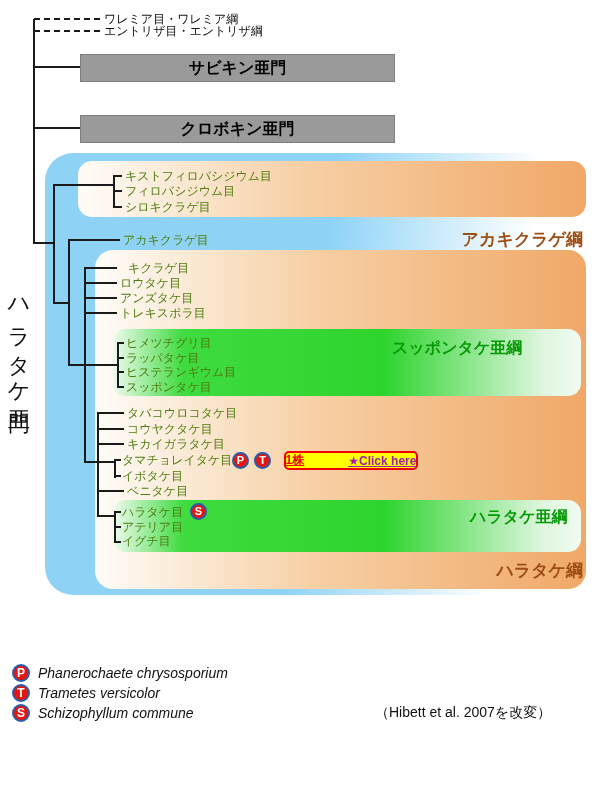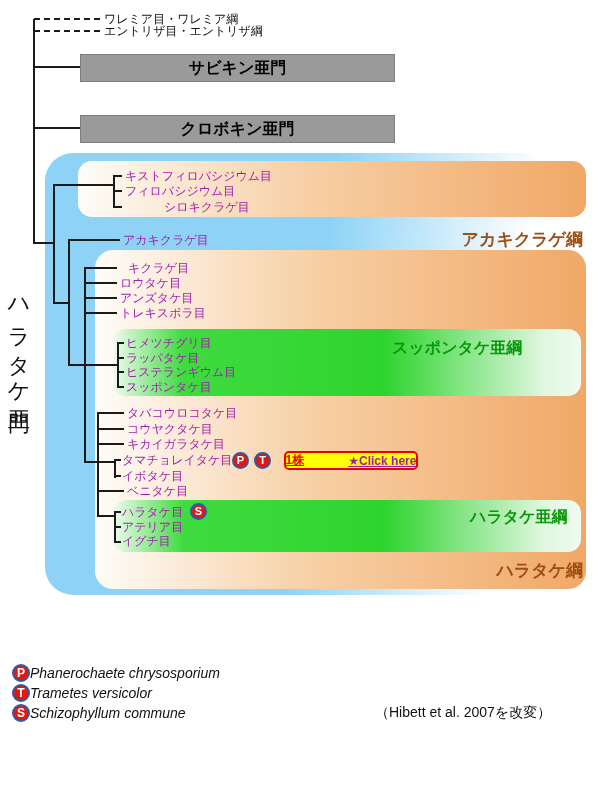--- a/index.html
+++ b/index.html
@@ -27,21 +27,21 @@
   
   .graybar{
     position:absolute;left:80px;width:315px;height:28px;background:#9A9A9A;
     border:1px solid #7E7E7E;box-sizing:border-box;text-align:center;
     line-height:26px;font-size:16px;font-weight:600;color:#000;
   }
   
   .ln{position:absolute;background:#1a1a1a;}
   .dash{position:absolute;height:0;border-top:2px dashed #1a1a1a;background:none;}
   
-  .taxon{position:absolute;font-size:12px;line-height:16px;white-space:nowrap;color:#a21caf;}
+  .taxon{position:absolute;font-size:12px;line-height:16px;white-space:nowrap;color:#4d7c0f;}
   .outg{position:absolute;font-size:12px;line-height:14px;white-space:nowrap;color:#111;}
   .class-label{
     position:absolute;right:17px;font-size:17px;font-weight:bold;color:#9D4E12;
     line-height:20px;white-space:nowrap;
   }
   .subclass-label{
     position:absolute;font-size:16px;font-weight:bold;color:#079907;
     line-height:18px;white-space:nowrap;
   }
   #vertical-title{
@@ -63,21 +63,21 @@
     font-size:12px;font-weight:bold;cursor:pointer;white-space:nowrap;gap:36px;
   }
   #click-button .cnt{color:#EE0000;text-decoration:underline;}
   #click-button .lnk{color:#a21caf;text-decoration:underline;margin-left:8px;text-align:right;}
   
   .legend-row{position:absolute;left:12px;display:flex;align-items:center;}
   .legend-badge{
     width:14px;height:14px;border-radius:50%;background:#E8150D;border:2px solid #2A5DA8;
     color:#fff;font-size:12px;font-weight:bold;line-height:14px;text-align:center;flex:0 0 auto;
   }
-  .legend-text{font-style:italic;font-size:14px;white-space:nowrap;color:#111;}
+  .legend-text{font-style:italic;font-size:14px;margin-left:8px;white-space:nowrap;color:#111;}
   #credit{position:absolute;left:375px;top:704px;font-size:14px;color:#111;white-space:nowrap;}
 </style>
 </head>
 <body>
 
 <div id="stage">
 
   <div class="box" id="blue-box"></div>
   <div class="box orange" id="shiro-box"></div>
   <div class="box orange" id="hara-class-box"></div>
@@ -136,21 +136,21 @@
   <i class="ln" style="left:114px;top:511px;width:2px;height:32px;"></i>
   <i class="ln" style="left:114px;top:511px;width:7px;height:2px;"></i>
   <i class="ln" style="left:114px;top:526px;width:7px;height:2px;"></i>
   <i class="ln" style="left:114px;top:541px;width:7px;height:2px;"></i>
 
   <span class="outg" style="left:104px;top:12px;">ワレミア目・ワレミア綱</span>
   <span class="outg" style="left:104px;top:24px;">エントリザ目・エントリザ綱</span>
 
   <span class="taxon" style="left:125px;top:168px;">キストフィロバシジウム目</span>
   <span class="taxon" style="left:125px;top:183px;">フィロバシジウム目</span>
-  <span class="taxon" style="left:125px;top:199px;margin-left:39px;">シロキクラゲ目</span>
+  <span class="taxon" style="left:125px;top:199px;">シロキクラゲ目</span>
   <span class="taxon" style="left:123px;top:232px;">アカキクラゲ目</span>
   <span class="taxon" style="left:120px;top:260px;margin-left:8px;">キクラゲ目</span>
   <span class="taxon" style="left:120px;top:275px;">ロウタケ目</span>
   <span class="taxon" style="left:120px;top:290px;">アンズタケ目</span>
   <span class="taxon" style="left:120px;top:305px;">トレキスポラ目</span>
   <span class="taxon" style="left:126px;top:335px;">ヒメツチグリ目</span>
   <span class="taxon" style="left:126px;top:350px;">ラッパタケ目</span>
   <span class="taxon" style="left:126px;top:364px;">ヒステランギウム目</span>
   <span class="taxon" style="left:126px;top:379px;">スッポンタケ目</span>
   <span class="taxon" style="left:127px;top:405px;">タバコウロコタケ目</span>

